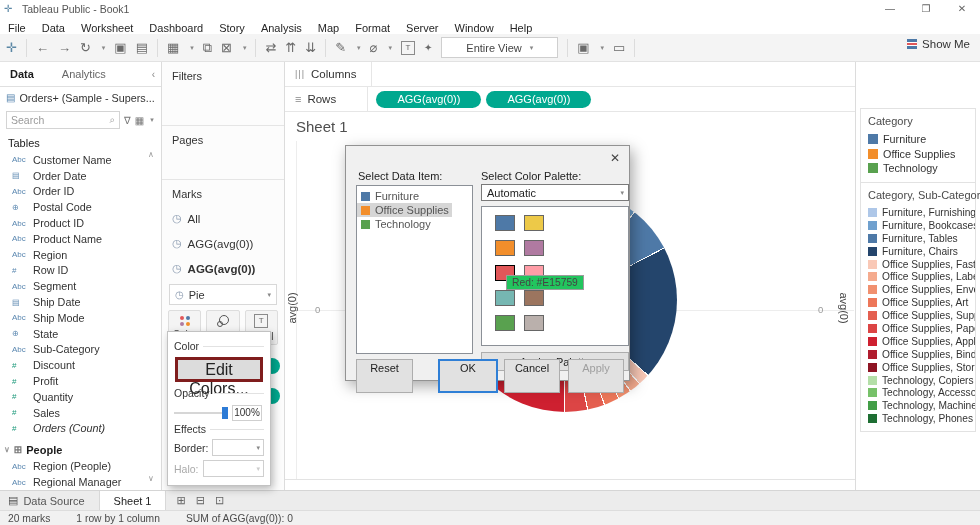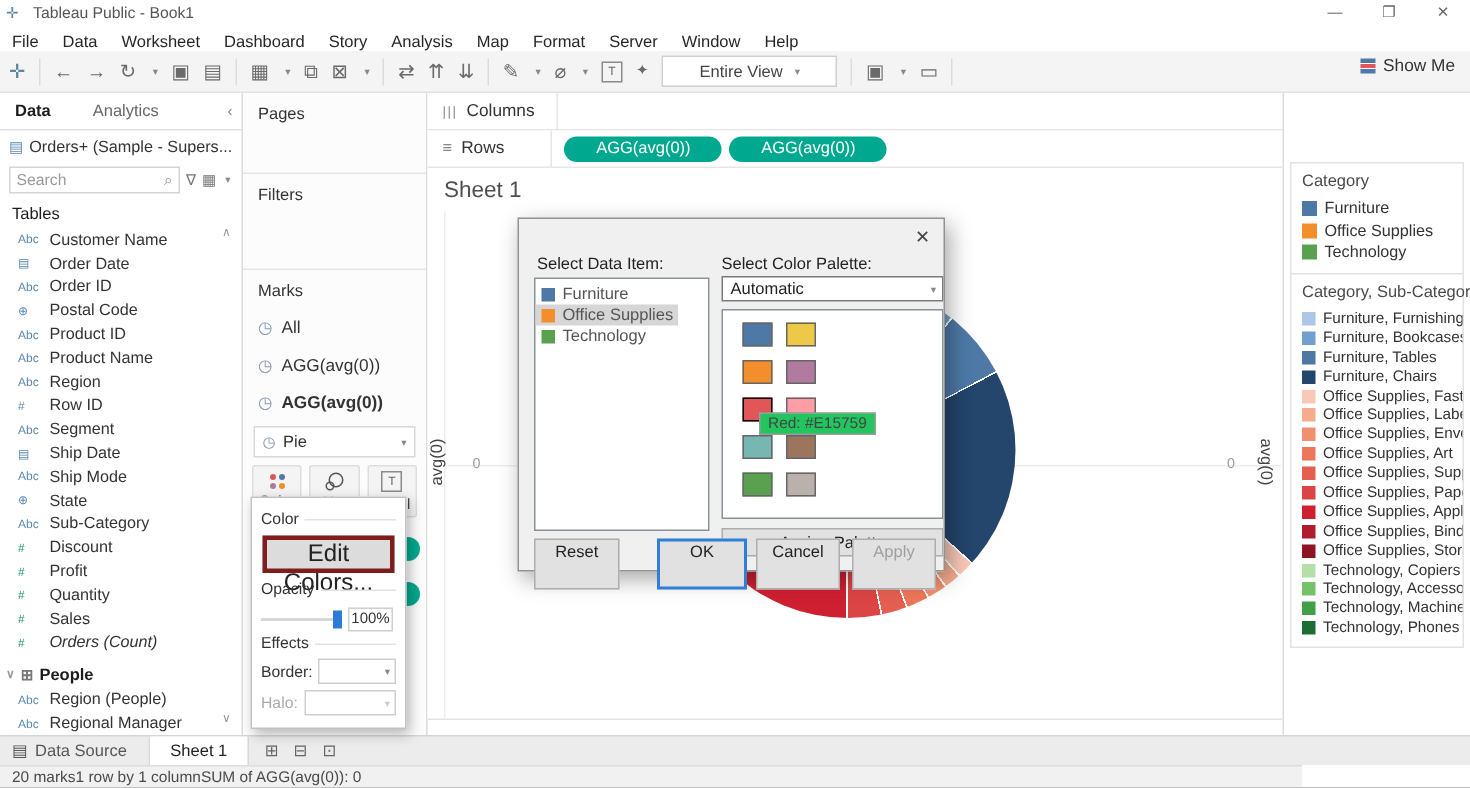--- a/index.html
+++ b/index.html
@@ -132,22 +132,22 @@
   .sub .lg-row{height:12.9px;}
   .sub .lg-sw{width:9px;height:9px;}
   .sub .lg-label{font-size:10.2px;}
   
   .sheettabs{left:0;top:490px;width:980px;height:20px;background:#ececec;border-top:1px solid #d5d5d5;
              display:flex;align-items:center;box-sizing:border-box;}
   .tab-ds{display:flex;align-items:center;gap:5px;padding:0 14px 0 8px;height:20px;color:#555;font-size:11px;}
   .tab-sheet{background:#fff;height:20px;display:flex;align-items:center;padding:0 14px;font-size:11px;color:#222;
              border-left:1px solid #d8d8d8;border-right:1px solid #d8d8d8;}
   .newtab-icon{margin-left:10px;color:#666;font-size:11px;}
-  .statusbar{left:0;top:510px;width:868px;height:15px;background:#f1f1f1;border-top:1px solid #dddddd;
-             display:flex;align-items:center;padding-left:8px;font-size:10.3px;color:#4a4a4a;box-sizing:border-box;}
+  .statusbar{left:0;top:510px;width:980px;height:15px;background:#f1f1f1;border-top:1px solid #dddddd;
+             display:flex;align-items:center;gap:26px;padding-left:8px;font-size:10.3px;color:#4a4a4a;box-sizing:border-box;}
 </style>
 </head>
 <body>
 
 <div id="app">
 
   <div class="abs titlebar">
     <span class="tb-logo">✛</span>
     <span class="tb-title">Tableau Public - Book1</span>
     <div class="win-btns">
@@ -340,25 +340,25 @@
         <div class="frow">
           <span class="ficon" style="color: rgb(90, 135, 176);">Abc</span>
           <span class="flabel">Regional Manager</span>
         </div>
       </div>
   </div>
   <span class="abs scroll-arrow" style="left:148px;top:150px;">∧</span>
   <span class="abs scroll-arrow" style="left:148px;top:474px;">∨</span>
 
   <div class="abs cards">
+    <div class="card filters-card">
+      <div class="card-label">Filters</div>
+    </div>
     <div class="card pages-card">
       <div class="card-label">Pages</div>
-    </div>
-    <div class="card filters-card">
-      <div class="card-label">Filters</div>
     </div>
     <div>
       <div class="card-label" style="padding-bottom:6px">Marks</div>
       <div>
 
           <div class="marks-row">
             <span class="mri">◷</span>
             <span>All</span>
           </div>
 

